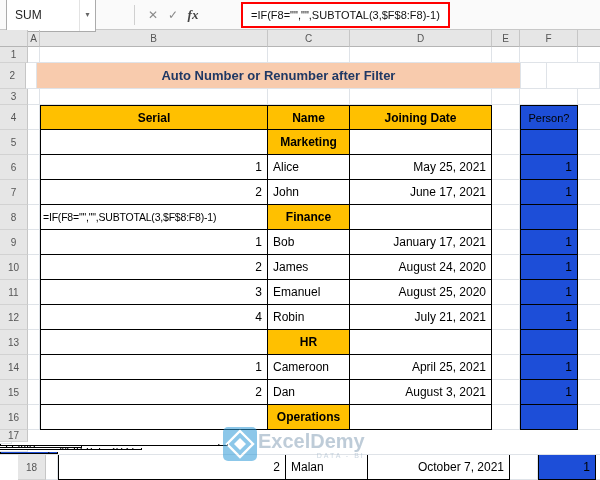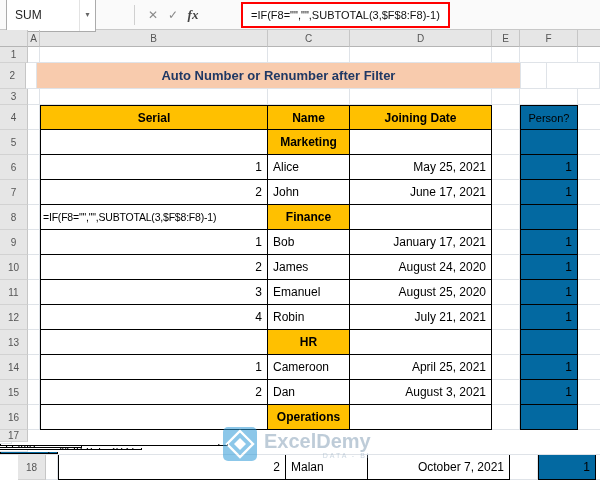--- a/index.html
+++ b/index.html
@@ -92,30 +92,30 @@
   .bb { border-right: 1px solid #000; border-bottom: 1px solid #000; }
   .bl { border-left: 1px solid #000; }
   .bt { border-top: 1px solid #000; }
   .banner {
     background: #f8cbad;
     justify-content: center;
     font-weight: bold; font-size: 13px; color: #1f3864;
     border-right: 1px solid #dfe3e8;
   }
   .hgold { background: #ffc000; font-weight: bold; justify-content: center; }
-  .pgray { background: #0369a1; }
+  .pgray { background: #1d4ed8; }
   .ctr { justify-content: center; font-size: 11px; }
   .num { justify-content: flex-end; padding-right: 5px; }
   .txt { padding-left: 5px; }
   .fml { padding-left: 2px; font-size: 10.5px; letter-spacing: -0.2px; }
 
   
   .watermark {
     position: absolute; left: 222px; top: 426px;
-    display: flex; align-items: center; gap: 6px;
+    display: flex; align-items: center; 
     opacity: 0.55; pointer-events: none; z-index: 5;
   }
   .wm-text { display: flex; flex-direction: column; align-items: flex-end; }
   .wm-brand { font-size: 20px; font-weight: bold; color: #8aa3ba; line-height: 22px; }
   .wm-tag { font-size: 7px; letter-spacing: 2px; color: #9db3c6; }
 </style>
 </head>
 <body>
 
 <div class="toolbar">

